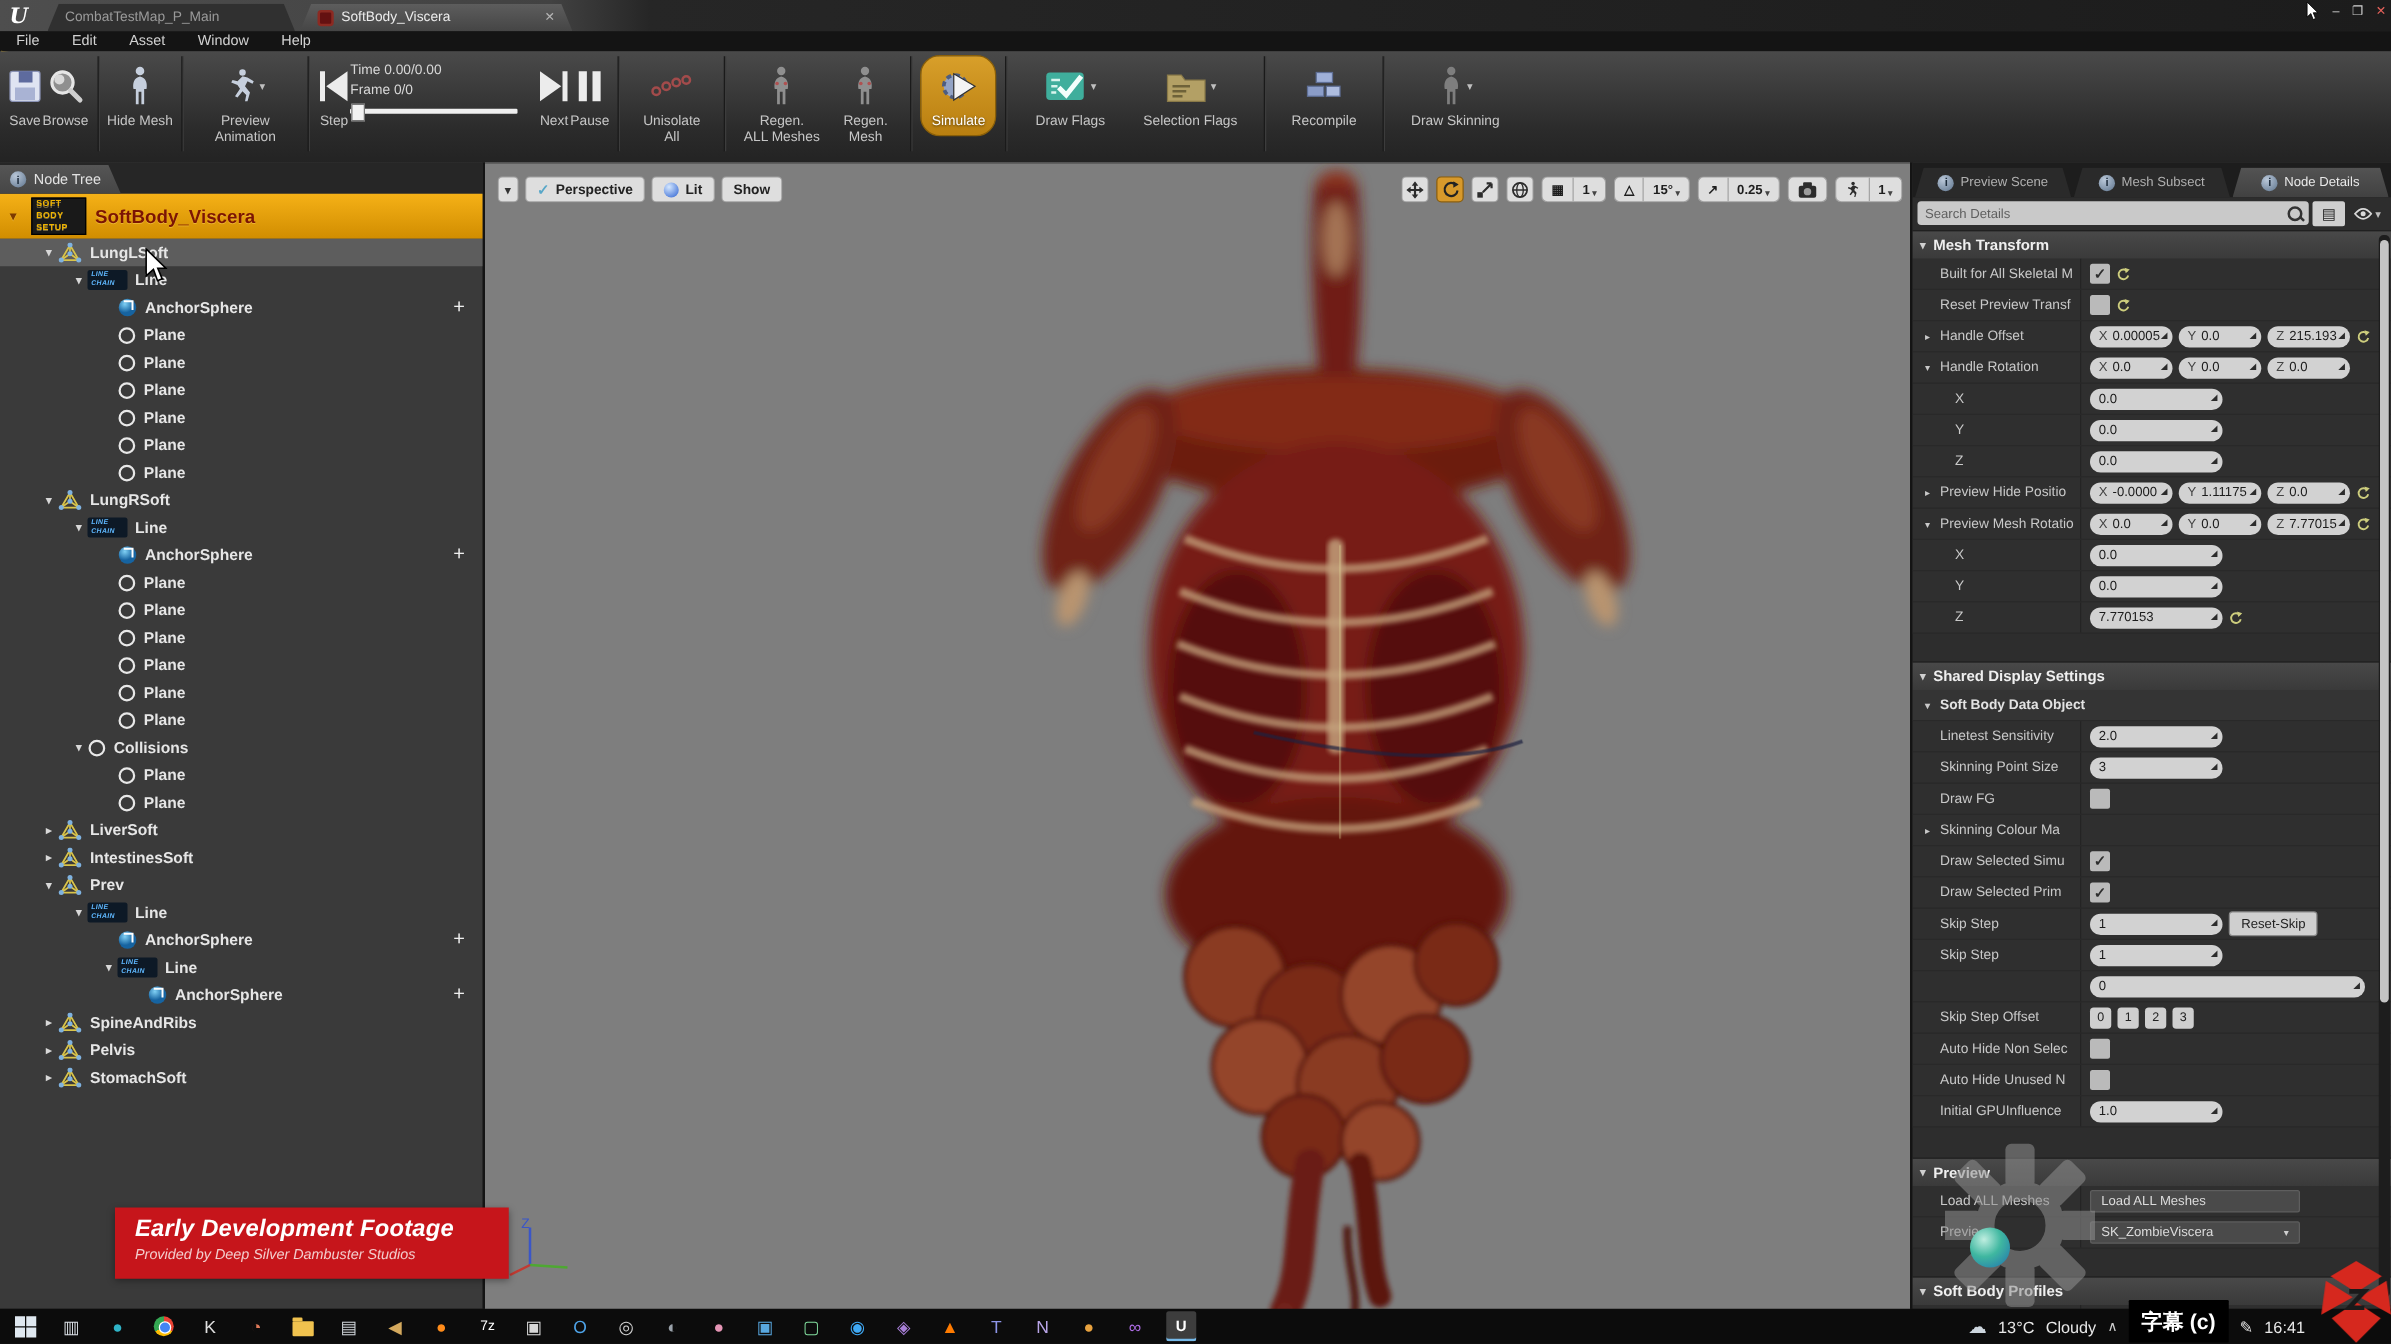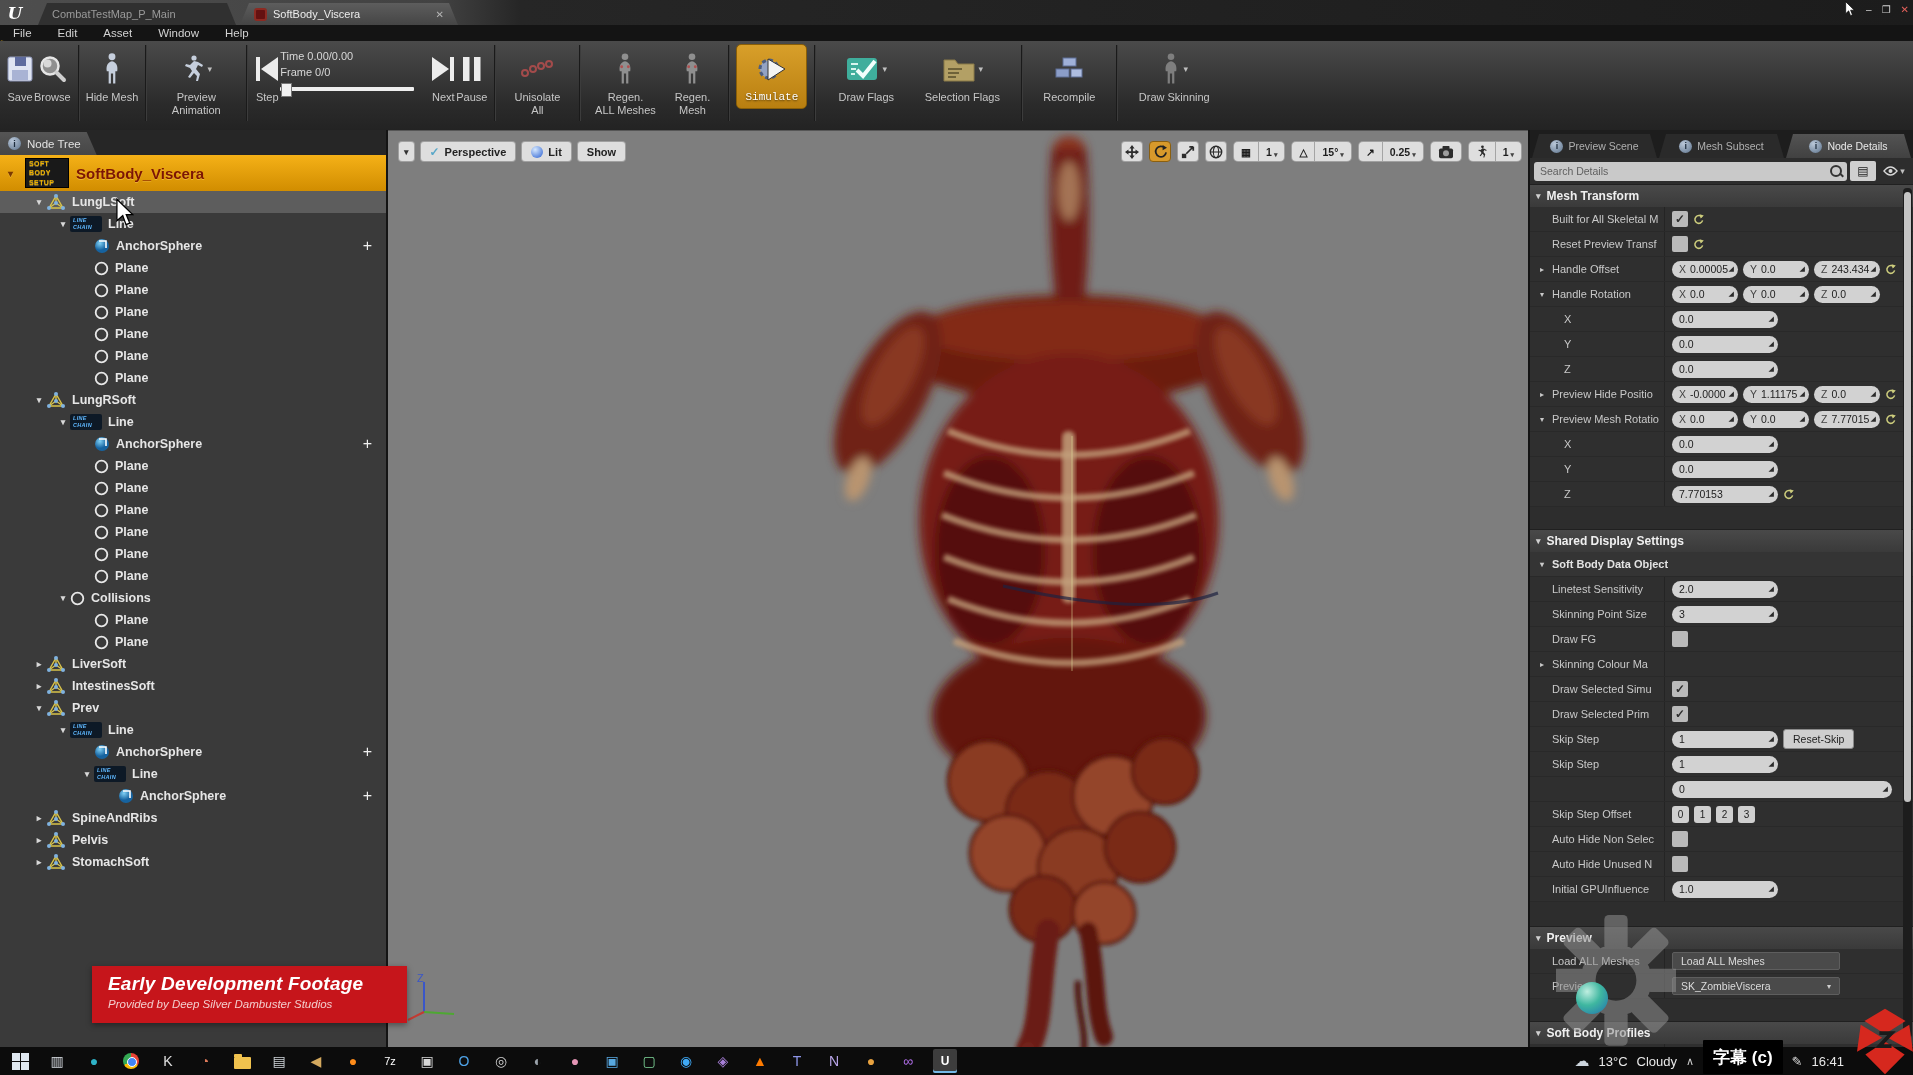--- a/index.html
+++ b/index.html
@@ -27,22 +27,22 @@
   #toolbar{position:absolute;left:0;top:41px;width:100%;height:89px;
     background:linear-gradient(#4a4a4a,#2b2b2b 70%,#232323);display:flex;align-items:flex-start;padding-left:6px;box-sizing:border-box;}
   .ysliver{position:absolute;left:-4px;top:41px;width:10px;height:62px;background:#d8a516;transform:rotate(9deg);}
   .titem{display:flex;flex-direction:column;align-items:center;padding-top:6px;color:#c6c6c6;font-size:11px;line-height:1.15;text-align:center;}
   .ticon{height:44px;display:flex;align-items:center;justify-content:center;gap:3px;}
   .tsep{width:1px;height:76px;background:#1a1a1a;margin:4px 7px 0 7px;flex:none;box-shadow:1px 0 0 #3c3c3c;}
   .caret{color:#bfbfbf;font-size:9px;}
   .tb-time{padding-top:8px;color:#d8d8d8;font-size:11px;line-height:1.45;width:150px;}
   .slider{margin-top:6px;width:134px;height:4px;background:#efefef;border-radius:1px;position:relative;}
   .slider .handle{position:absolute;left:1px;top:-4px;width:9px;height:12px;background:#f2f2f2;border:1px solid #777;}
-  .simulate{background:linear-gradient(#d89f2a,#b97f10);border:1px solid #8a5f08;border-radius:5px;
-    padding:2px 8px 4px 8px;margin-top:3px;color:#fff;text-shadow:0 1px 2px rgba(0,0,0,.6);font-family:Liberation Mono, monospace;}
+  .simulate{background:linear-gradient(#d89f2a,#b97f10);border:1px solid #8a5f08;border-radius:16px;
+    padding:2px 8px 4px 8px;margin-top:3px;color:#fff;text-shadow:0 1px 2px rgba(0,0,0,.6);}
   
   #left-panel{position:absolute;left:0;top:130px;width:388px;height:917px;background:#3a3a3a;border-right:2px solid #141414;box-sizing:border-box;}
   .panel-tabrow{height:25px;background:#262626;display:flex;align-items:flex-end;}
   .panel-tab{height:23px;background:linear-gradient(#555,#464646);display:flex;align-items:center;gap:6px;padding:0 16px 0 8px;
     clip-path:polygon(0 0,calc(100% - 10px) 0,100% 100%,0 100%);color:#e2e2e2;font-size:11.5px;}
   .infodot{width:13px;height:13px;border-radius:50%;background:radial-gradient(circle at 35% 30%,#b9c7d8,#5d738c);
     color:#1d2c3c;font:700 9px "Liberation Sans",sans-serif;display:flex;align-items:center;justify-content:center;}
   .tree-root{height:36px;background:linear-gradient(#f5b117,#d18d00);display:flex;align-items:center;gap:7px;padding-left:8px;
     color:#7c1503;font-size:15px;font-weight:700;text-shadow:0 1px 0 rgba(255,220,120,.4);}
   .rootexp{color:#7c3a00;font-size:10px;width:10px;}
@@ -72,21 +72,21 @@
   .vseg{display:flex;align-items:center;justify-content:center;padding:0 7px;font-size:10.5px;font-weight:700;color:#1e1e1e;gap:2px;}
   .vseg + .vseg{border-left:1px solid rgba(110,110,110,.5);}
   .tinycar{font-size:7px;color:#444;margin-top:6px;}
   #gizmo{position:absolute;left:14px;bottom:26px;z-index:15;}
   
   #right-panel{position:absolute;left:1528px;top:130px;width:385px;height:917px;background:#2d2d2d;border-left:2px solid #141414;box-sizing:border-box;overflow:hidden;}
   #dtabs{height:28px;background:#1d1d1d;display:flex;align-items:flex-end;gap:2px;padding:0 2px;}
   .dtab{flex:1;height:24px;display:flex;align-items:center;justify-content:center;gap:5px;font-size:10.5px;color:#b0b0b0;
     background:#2a2a2a;clip-path:polygon(7px 0,calc(100% - 7px) 0,100% 100%,0 100%);white-space:nowrap;overflow:hidden;}
   .dtab.active{background:linear-gradient(#535353,#414141);color:#e9e9e9;}
-  #dsearch{height:26px;display:flex;align-items:center;gap:3px;padding:3px 4px;box-sizing:border-box;background:#2d2d2d;}
+  #dsearch{height:26px;display:flex;gap:3px;padding:3px 4px;box-sizing:border-box;background:#2d2d2d;}
   .sfield{flex:1;height:19px;background:#c9c9c9;border-radius:3px;color:#5f5f5f;font-size:10.5px;display:flex;align-items:center;padding:0 6px;position:relative;}
   .mag{position:absolute;right:5px;width:8px;height:8px;border:2px solid #333;border-radius:50%;}
   .mag::after{content:"";position:absolute;left:7px;top:7px;width:5px;height:2px;background:#333;transform:rotate(45deg);}
   .listbtn{width:26px;height:20px;background:#cfcfcf;border-radius:2px;display:flex;align-items:center;justify-content:center;color:#222;font-size:12px;}
   .eyebtn{width:30px;height:20px;display:flex;align-items:center;justify-content:center;gap:2px;color:#d8d8d8;font-size:12px;}
   .sec-h{height:22px;background:linear-gradient(#494949,#3a3a3a);display:flex;align-items:center;gap:6px;padding-left:6px;
     color:#efefef;font-size:12px;font-weight:700;border-top:1px solid #202020;}
   .sec-h .sexp{font-size:9px;color:#d0d0d0;}
   .sec.m1{margin-top:22px;} .sec.m2{margin-top:24px;} .sec.m3{margin-top:22px;}
   .prow{height:24px;display:flex;align-items:stretch;background:#2f2f2f;border-bottom:1px solid #292929;}
@@ -1028,21 +1028,21 @@
               <span class="fld vec">
                 <b>X</b>
                 <span>0.00005</span>
               </span>
               <span class="fld vec">
                 <b>Y</b>
                 <span>0.0</span>
               </span>
               <span class="fld vec">
                 <b>Z</b>
-                <span>243.434</span>
+                <span>215.193</span>
               </span>
               <span class="rst">
                 <svg width="11" height="11" viewBox="0 0 11 11">
                   <path d="M9 3.2 A3.9 3.9 0 1 0 9.6 6.4" fill="none" stroke="#cdcd7d" stroke-width="1.5"></path>
                   <path d="M6.6 0.2 L10.8 1.6 L7.6 4.6 Z" fill="#cdcd7d"></path>
                 </svg>
               </span>
             </div>
           </div>
           <div class="prow">

